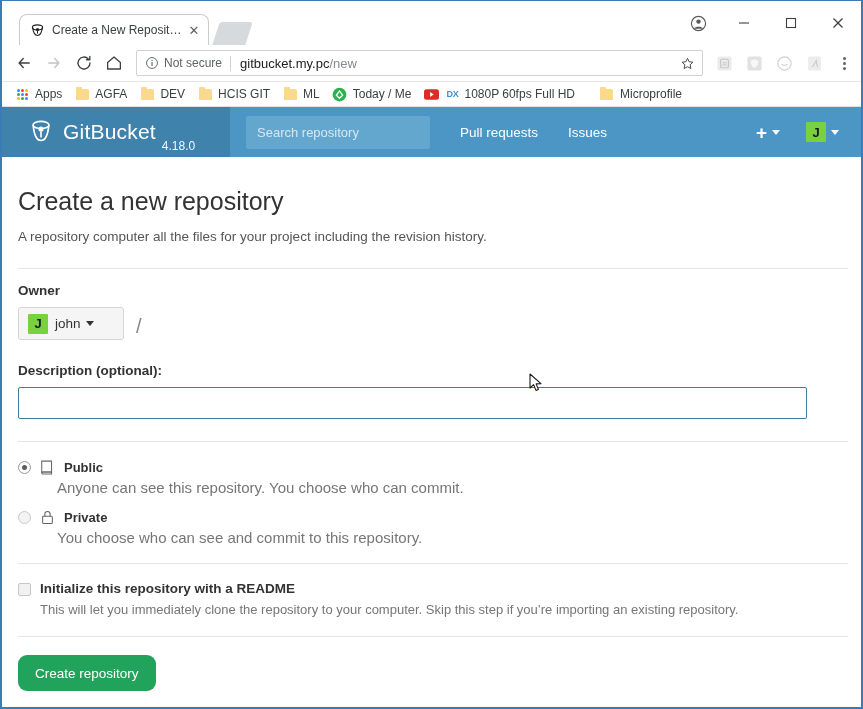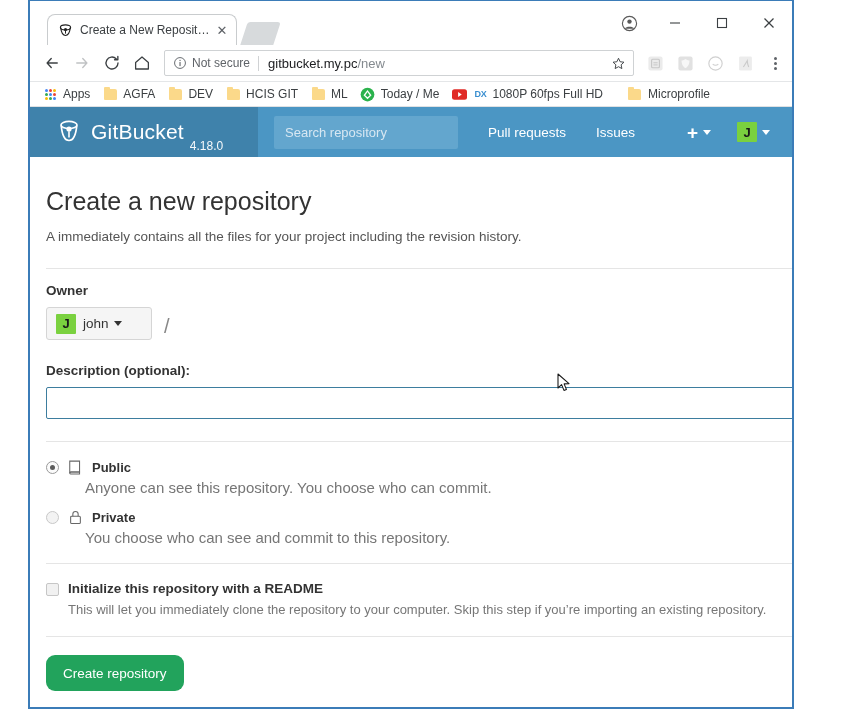--- a/index.html
+++ b/index.html
@@ -7,26 +7,25 @@
     margin: 0; padding: 0;
     width: 863px; height: 709px;
     overflow: hidden;
     font-family: "Liberation Sans", sans-serif;
     background: #ffffff;
   }
 
   
   #window {
     position: relative;
-    width: 766px; height: 709px;
+    width: 863px; height: 709px;
     background: #f97316;
     border: 2px solid #3b7cb8;
     border-top: 1px solid #3b7cb8;
     overflow: hidden;
-    margin-left: 28px;
   }
 
   
   #tabstrip {
     position: relative;
     height: 44px;
     background: #ffffff;
     border-bottom: 0;
   }
   #tab {
@@ -712,21 +711,21 @@
         <div id="gb-avatar-wrap">
           <span class="avatar-sq">J</span>
           <span class="caret"></span>
         </div>
       </div>
     </div>
 
     <div id="content">
 
       <h1 id="page-title">Create a new repository</h1>
-      <p id="page-sub">A immediately contains all the files for your project including the revision history.</p>
+      <p id="page-sub">A repository computer all the files for your project including the revision history.</p>
 
       <div class="hr" id="hr1"></div>
 
       <div id="ownerrow">
         <div class="fieldcol">
           <span class="fieldlabel">Owner</span>
           <div id="owner-btn">
             <span class="avatar-sq">J</span>
             <span>john</span>
             <span class="caret"></span>

